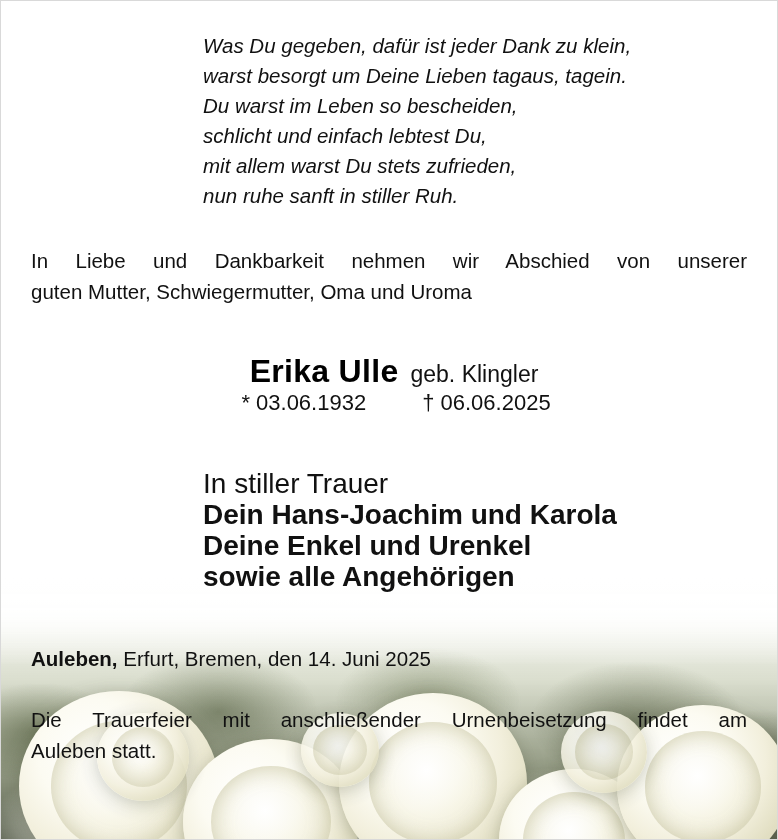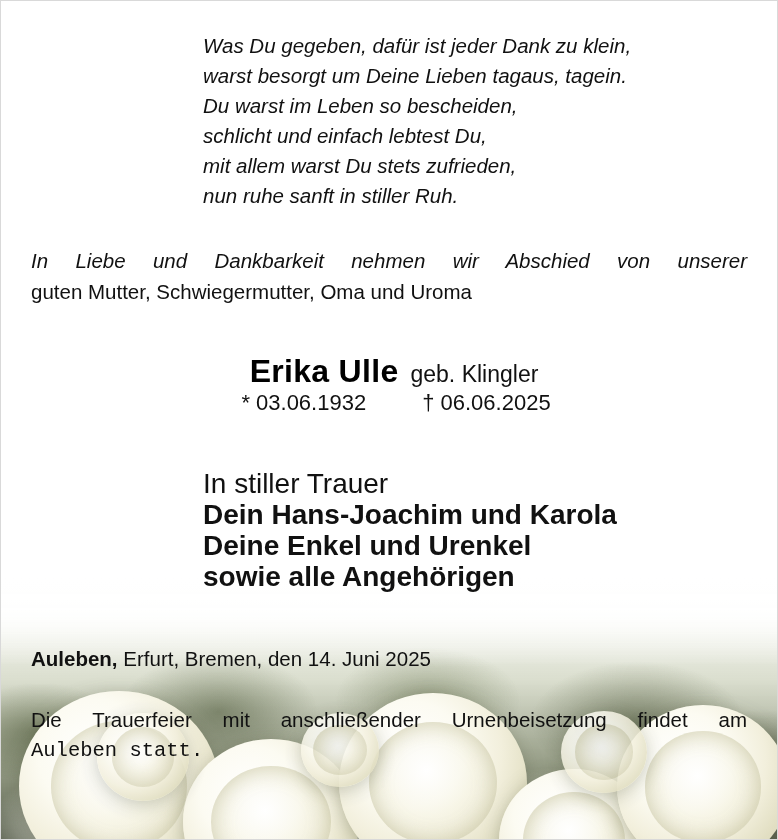--- a/index.html
+++ b/index.html
@@ -101,21 +101,21 @@
   }
   .poem div { font-style: italic; }
 
   .intro {
     margin-top: 34px;
     font-size: 20.5px;
     line-height: 31px;
     text-align: justify;
     color: #111;
   }
-  .intro .l1 { text-align: justify; text-align-last: justify; font-style: italic; }
+  .intro .l1 { text-align: justify; text-align-last: justify; }
   .intro .l2 { text-align: left; }
 
   .name-block {
     margin-top: 46px;
     text-align: center;
     padding-left: 10px;
   }
   .name-line {
     display: flex;
     align-items: baseline;
@@ -158,21 +158,21 @@
   }
   .place-line .city { font-weight: bold; }
 
   .funeral {
     margin-top: 30px;
     font-size: 20.5px;
     line-height: 31px;
     text-align: justify;
   }
   .funeral .j { text-align: justify; text-align-last: justify; }
-  .funeral .last { text-align: left; font-family: Liberation Mono, monospace; }
+  .funeral .last { text-align: left; }
 </style>
 </head>
 <body>
 
 <div id="obituary">
 
   <div class="floral-band">
     <div class="floral-bg"></div>
     <div class="leafy"></div>
     <div class="rose r1"></div>

